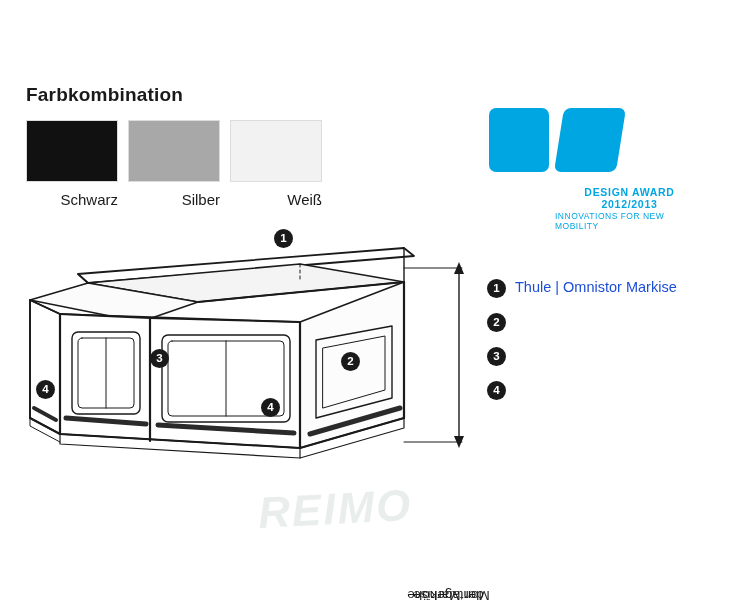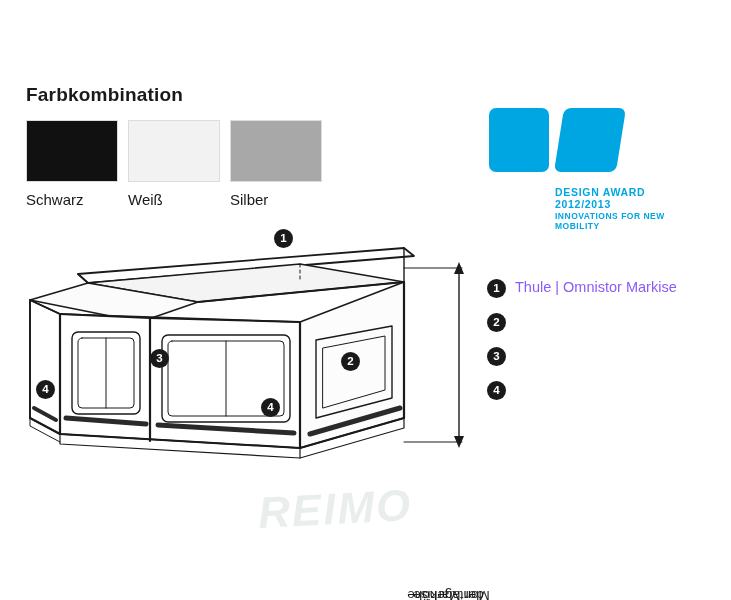--- a/index.html
+++ b/index.html
@@ -42,21 +42,21 @@
   }
   .swatch {
     width: 92px;
     height: 62px;
     border: 1px solid #dcdcdc;
     box-sizing: border-box;
   }
   .swatch-label {
     margin-top: 9px;
     font-size: 15px;
-    text-align: left;
+    text-align: right;
     color: #1a1a1a;
   }
 
   
   .award {
     position: absolute;
     left: 489px;
     top: 108px;
     width: 215px;
   }
@@ -93,26 +93,26 @@
     font-size: 10.5px;
     font-weight: bold;
     letter-spacing: 0.7px;
     color: #00a6e2;
   }
   .award-line2 {
     font-size: 10.5px;
     font-weight: bold;
     letter-spacing: 0.7px;
     color: #00a6e2;
+    text-align: center;
   }
   .award-line3 {
     font-size: 8.5px;
     letter-spacing: 0.5px;
     color: #00a6e2;
-    font-weight: bold;
   }
 
   
   .legend {
     position: absolute;
     left: 487px;
     top: 278px;
     width: 232px;
   }
   .legend-item {
@@ -130,21 +130,21 @@
     font-size: 11.5px;
     font-weight: bold;
     line-height: 19px;
     text-align: center;
     margin-right: 9px;
     margin-top: 1px;
   }
   .legend-text {
     font-size: 14.5px;
     line-height: 1.33;
-    color: #8b5cf6;
+    color: #1d4ed8;
   }
 
   
   #drawing {
     position: absolute;
     left: 0;
     top: 222px;
   }
   .wm {
     position: absolute;
@@ -196,26 +196,26 @@
 <div id="canvas">
 
   <div class="section-title">Farbkombination</div>
 
   <div class="swatch-row">
     <div class="swatch-item">
       <div class="swatch" style="background:#111111;"></div>
       <div class="swatch-label">Schwarz</div>
     </div>
     <div class="swatch-item">
+      <div class="swatch" style="background:#a8a8a8;"></div>
+      <div class="swatch-label">Silber</div>
+    </div>
+    <div class="swatch-item">
       <div class="swatch" style="background:#f2f2f2;"></div>
       <div class="swatch-label">Weiß</div>
-    </div>
-    <div class="swatch-item">
-      <div class="swatch" style="background:#a8a8a8;"></div>
-      <div class="swatch-label">Silber</div>
     </div>
   </div>
 
   <div class="award">
     <div class="award-shapes">
       <div class="award-sq"></div>
       <div class="award-par"></div>
     </div>
     <div class="award-text">
       <div class="award-line2">DESIGN AWARD 2012/2013</div>

